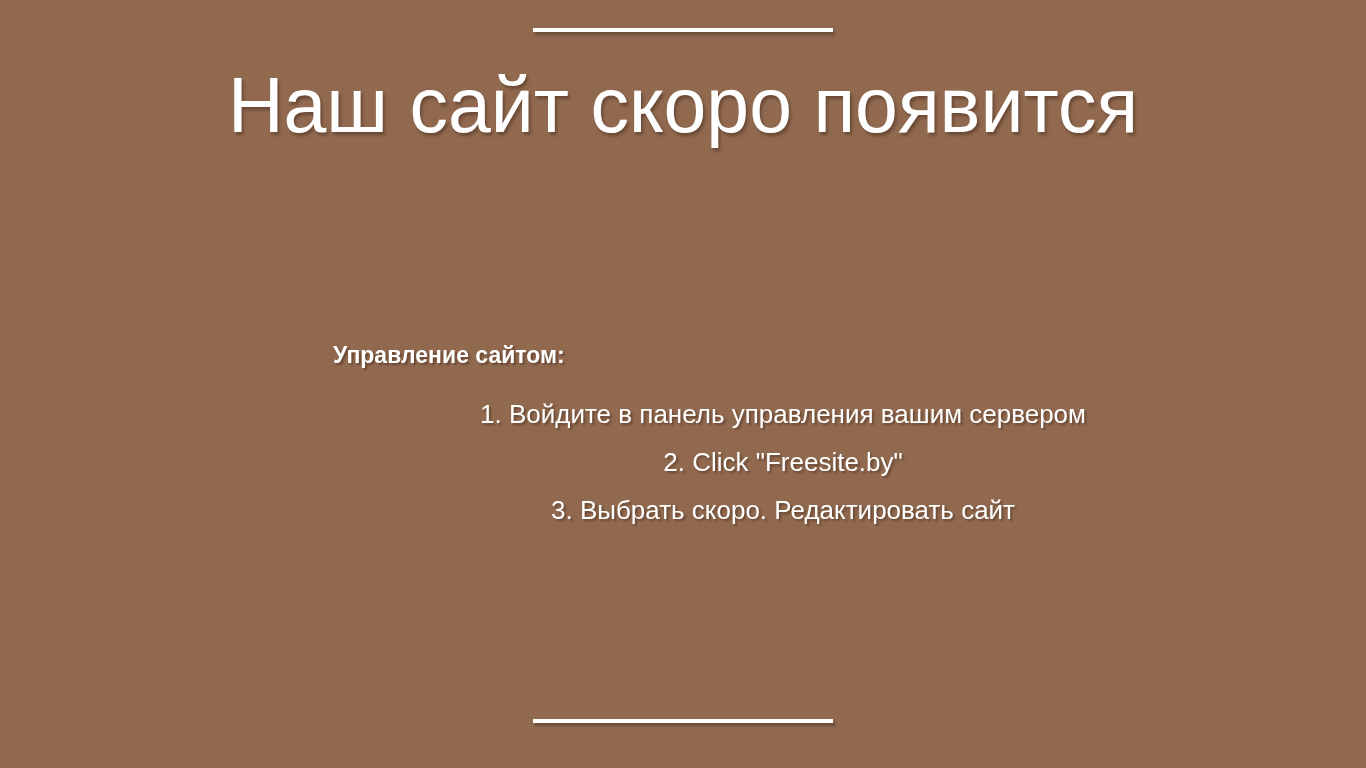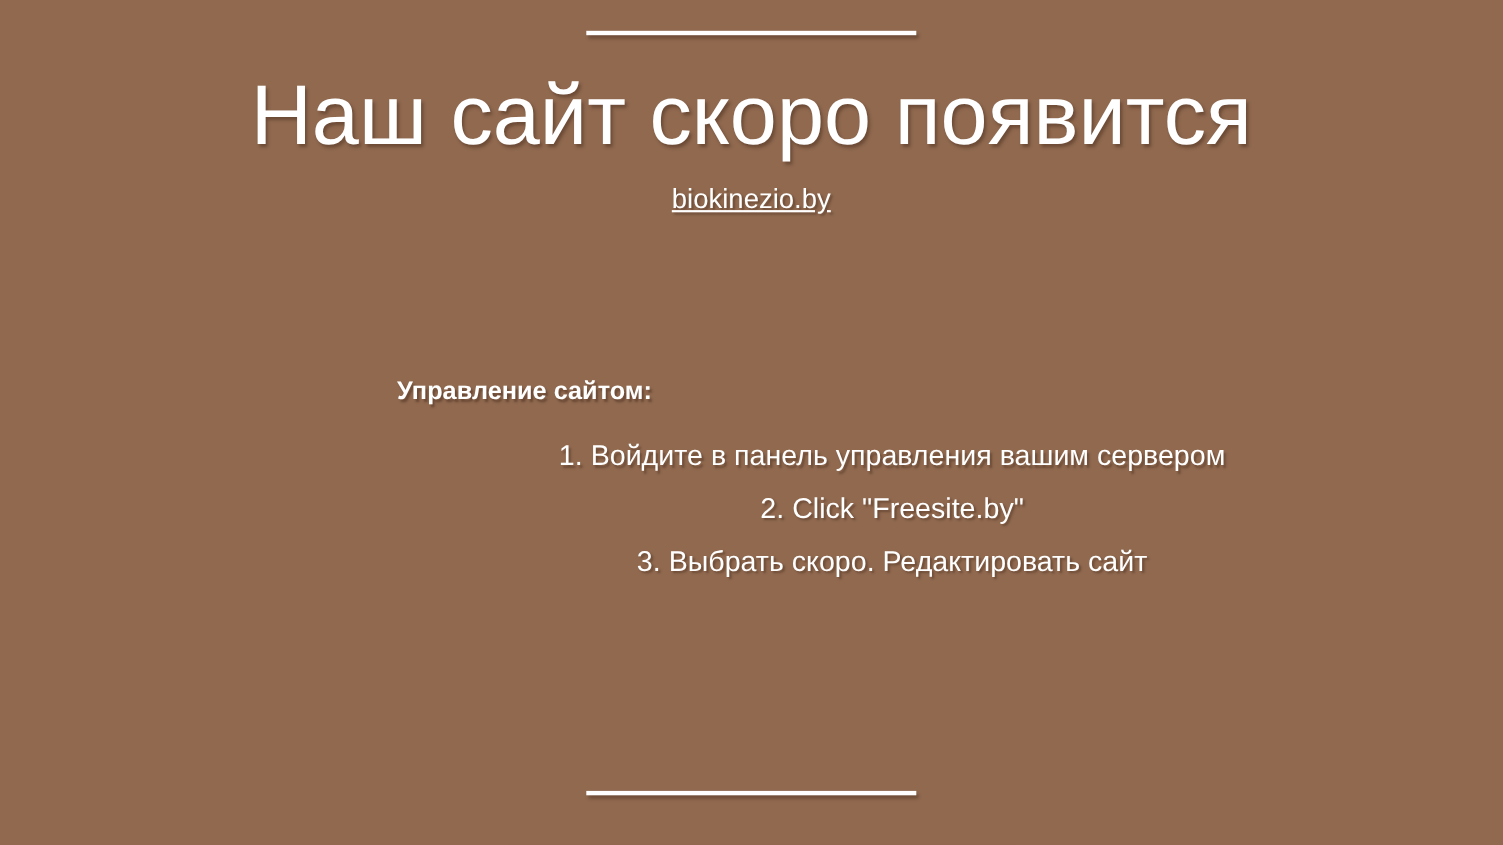--- a/index.html
+++ b/index.html
@@ -69,21 +69,20 @@
     text-shadow: 2px 2px 2px rgba(52, 27, 14, 0.40);
     cursor: pointer;
   }
 
   
   .instructions {
     position: absolute;
     left: 333px;
     top: 341px;
     width: 900px;
-    margin-left: 28px;
   }
 
   .instructions-heading {
     margin: 0 0 20px 0;
     font-size: 23px;
     font-weight: bold;
     line-height: 1.25;
     color: #ffffff;
     text-shadow: 2px 2px 2px rgba(52, 27, 14, 0.42);
   }
@@ -109,21 +108,20 @@
 </style>
 </head>
 <body>
 
 <div class="slide">
 
   <div class="rule rule-top"></div>
 
   <div class="header">
     <h1 class="title">Наш сайт скоро появится</h1>
-    <a class="site-link">biokinezio.by</a>
   </div>
 
   <div class="instructions">
     <div class="instructions-heading">Управление сайтом:</div>
 
     <ol class="steps">
       <li class="step">
         <span class="step-index">1.</span>
         <span class="step-text">Войдите в панель управления вашим сервером</span>
       </li>

